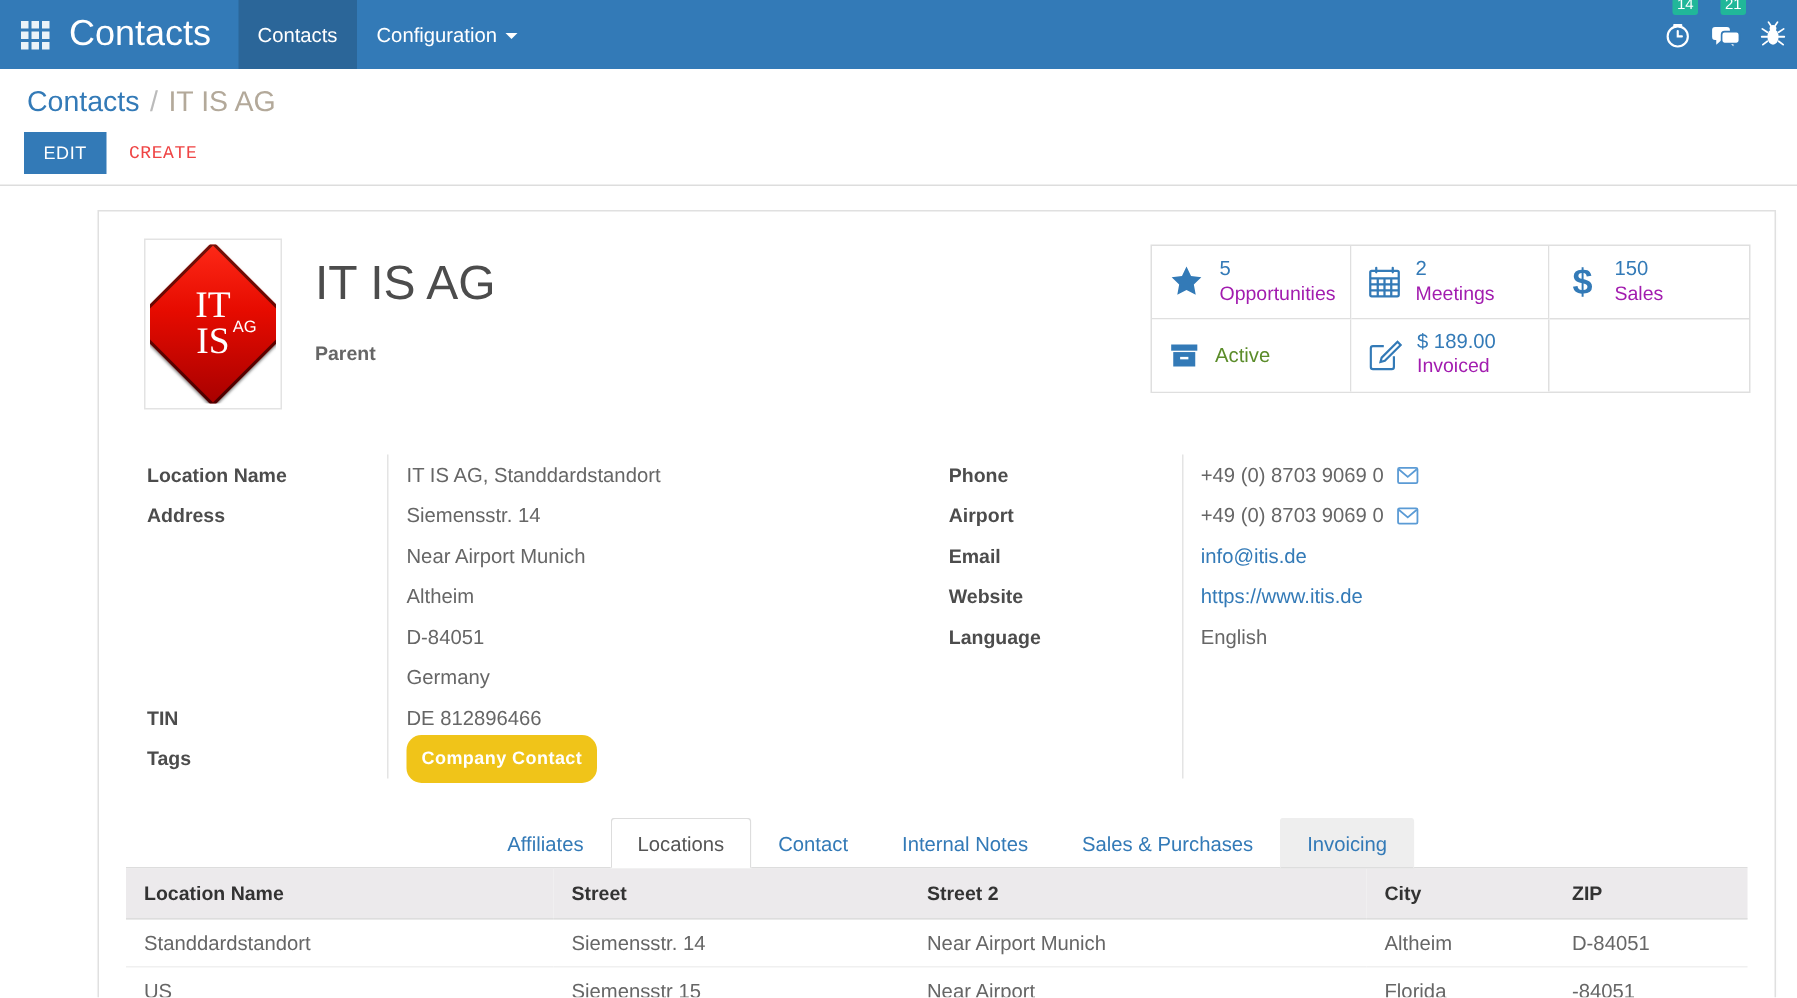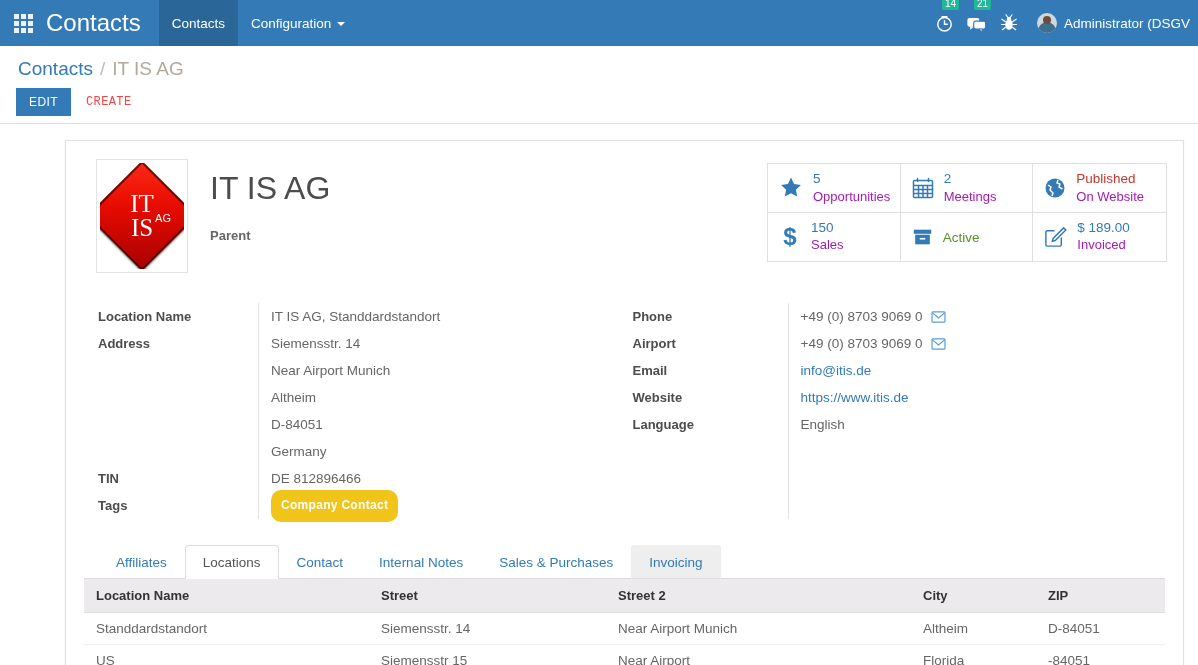--- a/index.html
+++ b/index.html
@@ -335,20 +335,21 @@
   .env { display:inline-flex; }
 
   
   .notebook { margin-top: 26px; padding: 0 2px; }
   .nb-tabs {
     display: flex;
     align-items: flex-end;
     border-bottom: 1px solid #dddddd;
     padding-left: 14px;
     gap: 0;
+    justify-content: center;
   }
   .nb-tab {
     padding: 9px 17px 8px 17px;
     font-size: 13.5px;
     color: #337ab7;
     cursor: pointer;
     border: 1px solid transparent;
     margin-bottom: -1px;
     white-space: nowrap;
     background: transparent;
@@ -437,27 +438,20 @@
       </svg>
       <span class="badge">21</span>
     </div>
     <div class="sys-icon">
       <svg width="18" height="18" viewBox="0 0 24 24">
         <ellipse cx="12" cy="14" rx="5" ry="7" fill="#ffffff"></ellipse>
         <circle cx="12" cy="6.5" r="3" fill="#ffffff"></circle>
         <path d="M7 10 L2.5 7 M7 14 L2 14 M7 18 L3 21 M17 10 L21.5 7 M17 14 L22 14 M17 18 L21 21 M10 4 L8 1 M14 4 L16 1" stroke="#ffffff" stroke-width="1.6" stroke-linecap="round" fill="none"></path>
       </svg>
     </div>
-    <div class="user-box">
-      <span class="avatar">
-        <span class="body"></span>
-          <span class="head"></span>
-      </span>
-      <span class="user-name">Administrator (DSGV</span>
-    </div>
   </div>
 </div>
 
 <div class="cp">
   <div class="breadcrumb">
     <span class="bc-link">Contacts</span>
     <span class="bc-sep">/</span>
     <span class="bc-current">IT IS AG</span>
   </div>
   <div class="cp-buttons">
@@ -518,32 +512,20 @@
                 <path d="M2.5 9.5h19M7.5 9.5v12M12 9.5v12M16.5 9.5v12M2.5 13.5h19M2.5 17.5h19"></path>
                 <path d="M6.5 2.5v3M17.5 2.5v3" stroke-linecap="round"></path>
               </svg>
             </span>
             <span class="stat-txt">
               <span class="stat-val" style="display:block">2</span>
               <span class="stat-lbl">Meetings</span>
             </span>
           </div>
 
-          <div class="stat-cell">
-            <span class="stat-icon">
-              <svg width="24" height="24" viewBox="0 0 24 24">
-                <circle cx="12" cy="12" r="9.5" fill="#337ab7"></circle>
-                <path d="M5 9 L8 11 L7 14 L10 17 L9 20 M15 4 L14 7 L17 8 L16 11 L19.5 13" fill="none" stroke="#ffffff" stroke-width="1.5" stroke-linejoin="round"></path>
-              </svg>
-            </span>
-            <span class="stat-txt">
-              <span class="stat-val red" style="display:block">Published</span>
-              <span class="stat-lbl">On Website</span>
-            </span>
-          </div>
 
           <div class="stat-cell">
             <span class="stat-icon">
               <svg width="24" height="26" viewBox="0 0 24 26">
                 <text x="12" y="21" text-anchor="middle" font-family="Liberation Sans, sans-serif" font-size="24" font-weight="bold" fill="#337ab7">$</text>
               </svg>
             </span>
             <span class="stat-txt">
               <span class="stat-val" style="display:block">150</span>
               <span class="stat-lbl">Sales</span>

